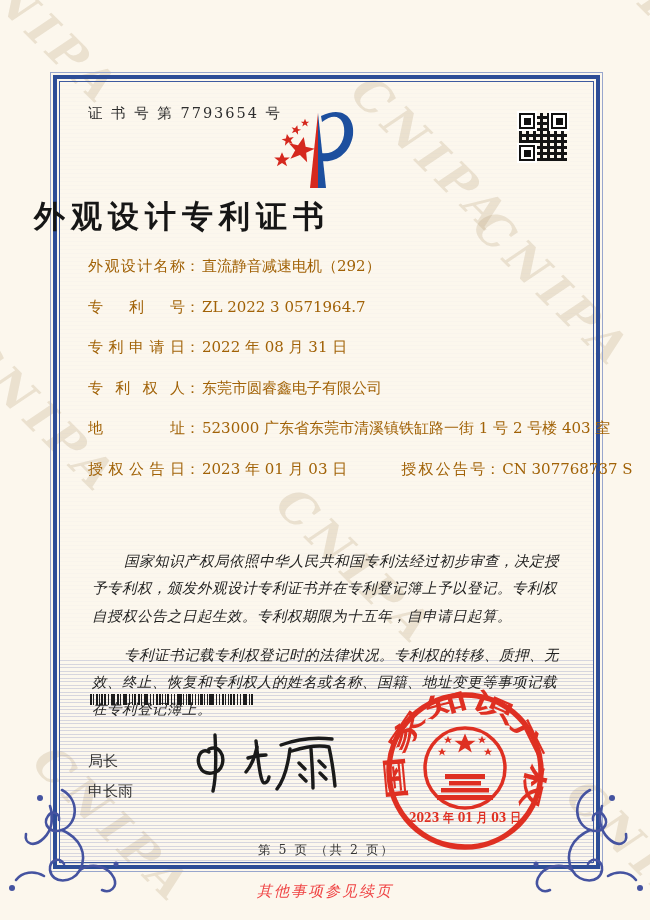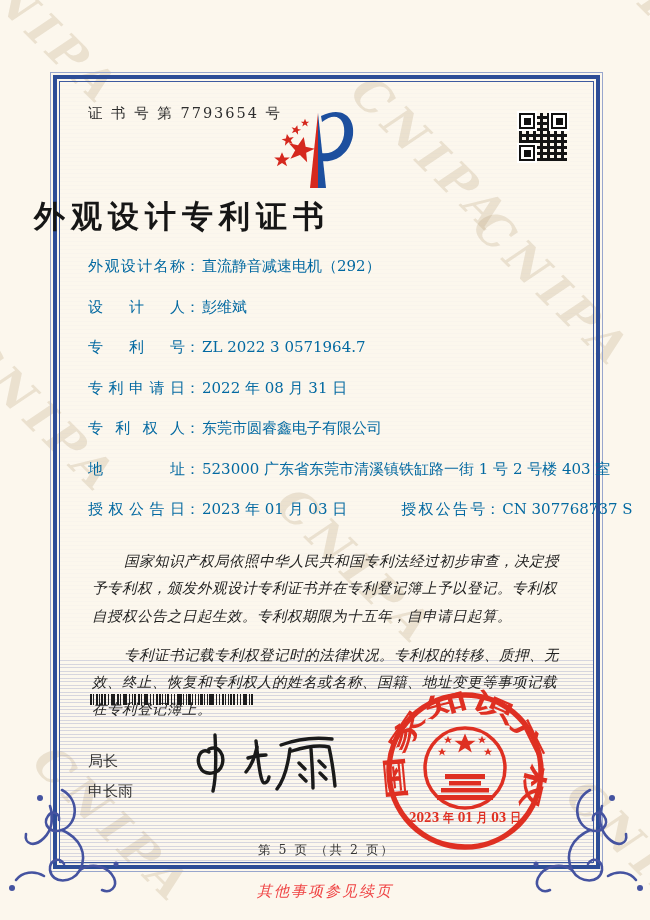--- a/index.html
+++ b/index.html
@@ -34,21 +34,21 @@
   .qr{position:absolute;left:519px;top:113px;width:48px;height:48px;background:
       repeating-linear-gradient(0deg,#141414 0 3px,transparent 3px 6px),
       repeating-linear-gradient(90deg,#141414 0 3px,transparent 3px 7px);}
   .qr .f{position:absolute;width:12px;height:12px;border:2.5px solid #111;background:#fff;box-shadow:0 0 0 2px #fff;}
   .qr .f::after{content:"";position:absolute;inset:2.5px;background:#111;}
   .qr .f.tl{left:0;top:0}.qr .f.tr{right:0;top:0}.qr .f.bl{left:0;bottom:0}
 
   .title{position:absolute;left:34px;width:553px;top:196px;text-align:left;
       font-size:31px;font-weight:bold;letter-spacing:6px;color:#161616;}
 
-  .fields{position:absolute;left:88px;top:257px;width:486px;font-size:15px;color:#0369a1;}
+  .fields{position:absolute;left:88px;top:257px;width:486px;font-size:15px;color:#a16207;}
   .frow{margin-bottom:20.5px;white-space:nowrap;height:20px;}
   .flabel{display:inline-block;width:97px;text-align:justify;text-align-last:justify;vertical-align:top;}
   .flabel2{display:inline-block;width:84px;text-align:justify;text-align-last:justify;vertical-align:top;margin-left:54px;}
   .fvalue{margin-left:2px;}
 
   .paras{position:absolute;left:80px;top:536px;width:494px;font-size:14.5px;font-style:italic;
       line-height:1.88;letter-spacing:.5px;color:#222;}
   .paras p{margin:12px;text-indent:2.2em;}
 
   .barcode{position:absolute;left:90px;top:694px;width:165px;height:11px;background:
@@ -119,23 +119,20 @@
       <div class="f tl"></div>
       <div class="f tr"></div>
       <div class="f bl"></div>
     </div>
 
     <div class="title">外观设计专利证书</div>
 
     <div class="fields">
       <div class="frow">
         <span class="flabel">外观设计名称</span><span>：</span><span class="fvalue">直流静音减速电机（292）</span>
-      </div>
-      <div class="frow">
-        <span class="flabel">设计人</span><span>：</span><span class="fvalue">彭维斌</span>
       </div>
       <div class="frow">
         <span class="flabel">专利号</span><span>：</span><span class="fvalue">ZL 2022 3 0571964.7</span>
       </div>
       <div class="frow">
         <span class="flabel">专利申请日</span><span>：</span><span class="fvalue">2022 年 08 月 31 日</span>
       </div>
       <div class="frow">
         <span class="flabel">专利权人</span><span>：</span><span class="fvalue">东莞市圆睿鑫电子有限公司</span>
       </div>

